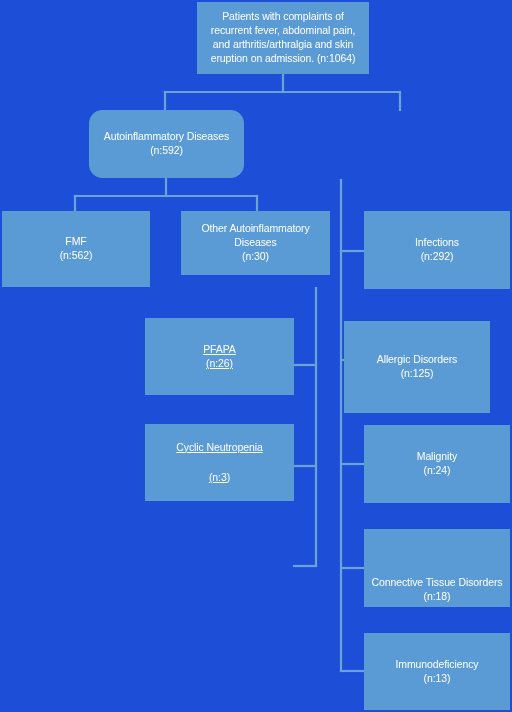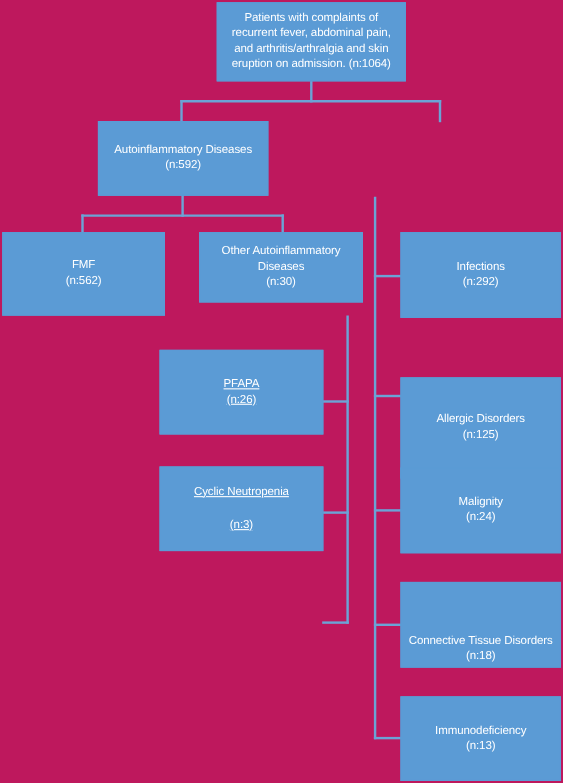--- a/index.html
+++ b/index.html
@@ -10,21 +10,21 @@
   body {
     width: 512px;
     height: 712px;
     font-family: "Liberation Sans", sans-serif;
     overflow: hidden;
   }
   #chart {
     position: relative;
     width: 512px;
     height: 712px;
-    background: #be185d;
+    background: #1d4ed8;
   }
   #edges {
     position: absolute;
     left: 0;
     top: 0;
     width: 512px;
     height: 712px;
     pointer-events: none;
   }
   .node {
@@ -42,21 +42,21 @@
     padding: 2px 6px;
     letter-spacing: -0.1px;
   }
   .node .label {
     display: block;
   }
   .node .count {
     display: block;
   }
   .fs-root { font-size: 10.5px; }
-  .fs-lvl2 { font-size: 10.5px; }
+  .fs-lvl2 { font-size: 10.5px; border-radius: 13px; }
   .fs-lvl3 { font-size: 10.5px; }
   .fs-right { font-size: 10.5px; }
   .fs-mid { font-size: 10.5px; text-decoration: underline; }
 </style>
 </head>
 <body>
 
 <div id="chart">
 
   <svg id="edges" viewBox="0 0 512 712" width="512" height="712">
@@ -115,21 +115,21 @@
     <span class="label">Cyclic Neutropenia</span>
     <span class="count">(n:3)</span>
   </div>
 
 
   <div class="node fs-right" style="left:364px; top:211px; width:146px; height:78px;">
     <span class="label">Infections</span>
     <span class="count">(n:292)</span>
   </div>
 
-  <div class="node fs-right" style="left:364px; top:321px; width:146px; height:92px;margin-top:22px;">
+  <div class="node fs-right" style="left:344px; top:321px; width:146px; height:92px;">
     <span class="label">Allergic Disorders</span>
     <span class="count">(n:125)</span>
   </div>
 
   <div class="node fs-right" style="left:364px; top:425px; width:146px; height:78px;">
     <span class="label">Malignity</span>
     <span class="count">(n:24)</span>
   </div>
 
   <div class="node fs-right" style="left:364px; top:529px; width:146px; height:78px;justify-content:flex-end;">

